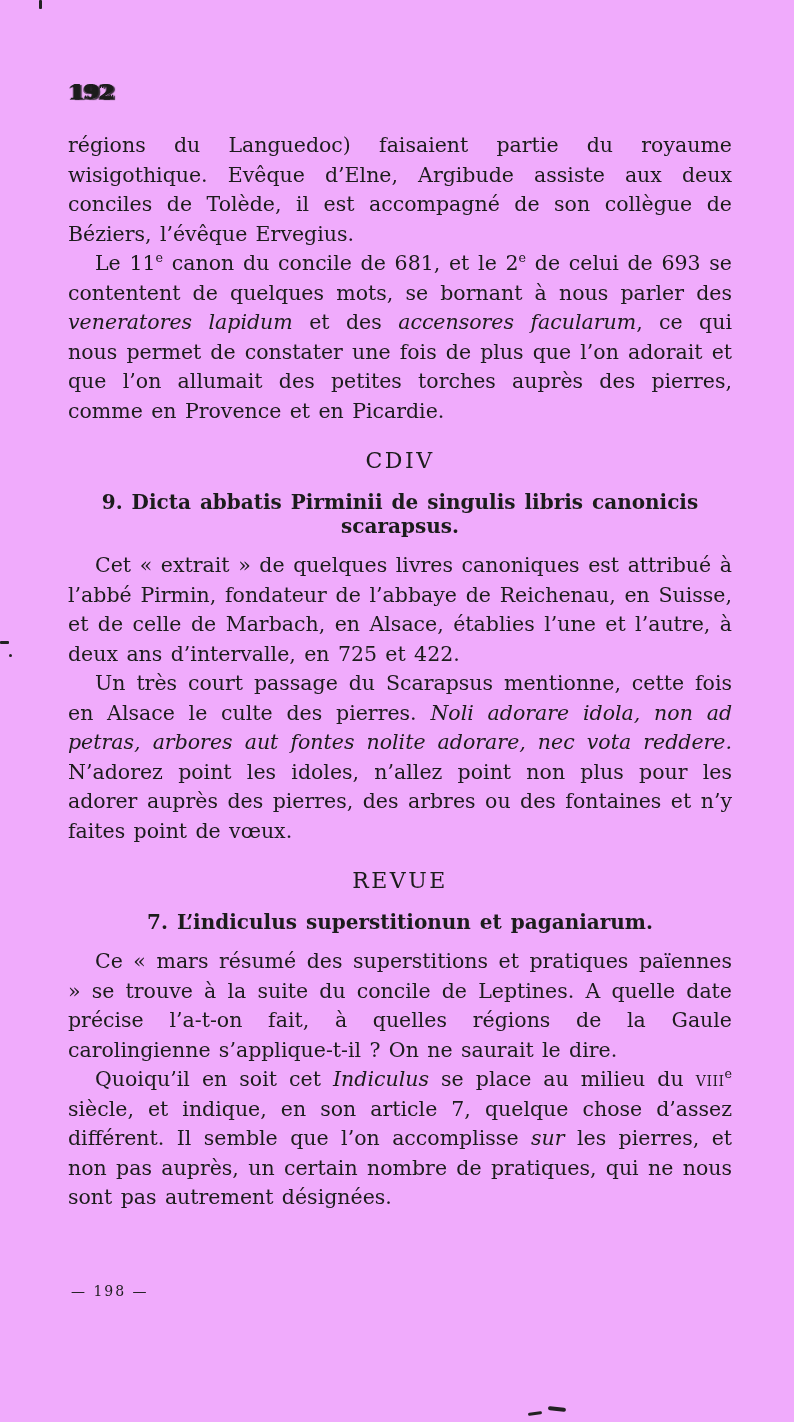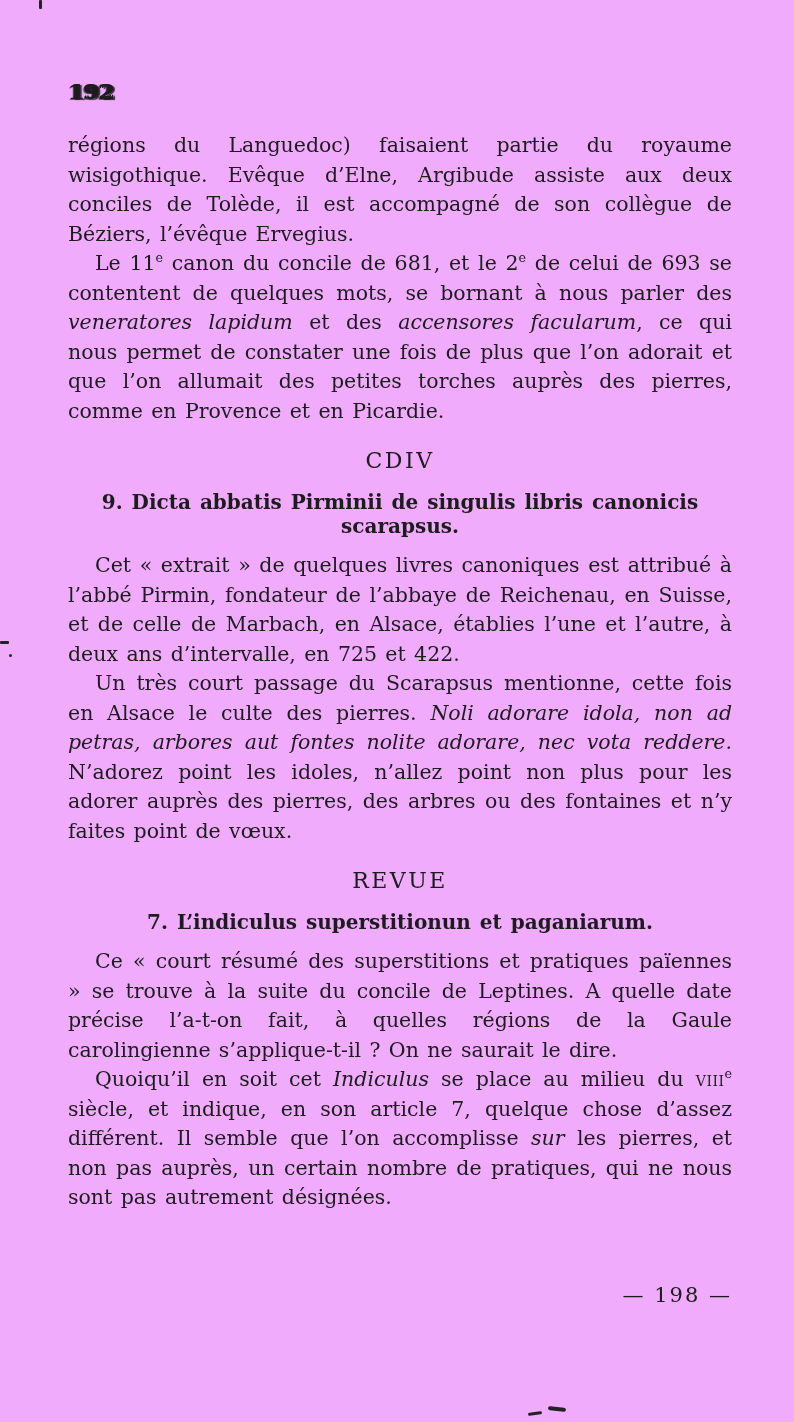--- a/index.html
+++ b/index.html
@@ -55,22 +55,22 @@
   .sub-head {
     margin: 17px 0 13px 0;
     text-align: center;
     font-size: 20px; font-weight: 700;
     word-spacing: 2px;
   }
   
   .page-footer {
     position: absolute;
     left: 71px; right: 62px; top: 1283px;
-    text-align: right;
-    font-size: 21px;
+    text-align: left;
+    font-size: 14px;
     letter-spacing: 2px;
   }
   
   .ink { position: absolute; background: #222; }
   .ink-top-tick    { left: 39px;  top: 0;      width: 3px;  height: 9px;  border-radius: 1px; }
   .ink-left-dash   { left: 0;     top: 641px;  width: 9px;  height: 3px;  border-radius: 1px; }
   .ink-left-dot    { left: 9px;   top: 654px;  width: 3px;  height: 3px;  border-radius: 50%; }
   .ink-bottom-a    { left: 528px; top: 1412px; width: 14px; height: 3px;  border-radius: 2px; transform: rotate(-8deg); }
   .ink-bottom-b    { left: 548px; top: 1407px; width: 18px; height: 3.5px; border-radius: 2px; transform: rotate(6deg); }
 </style>
@@ -97,21 +97,21 @@
     <section>
       <h2 class="roman-head">CDIV</h2>
       <h3 class="sub-head">9. Dicta abbatis Pirminii de singulis libris canonicis scarapsus.</h3>
       <p class="para indent"><span>Cet « extrait » de quelques livres canoniques est attribué à l’abbé Pirmin, fondateur de l’abbaye de Reichenau, en Suisse, et de celle de Marbach, en Alsace, établies l’une et l’autre, à deux ans d’intervalle, en 725 et 422.</span></p>
       <p class="para indent"><span>Un très court passage du Scarapsus mentionne, cette fois en Alsace le culte des pierres. </span><span class="i">Noli adorare idola, non ad petras, arbores aut fontes nolite adorare, nec vota reddere.</span><span> N’adorez point les idoles, n’allez point non plus pour les adorer auprès des pierres, des arbres ou des fontaines et n’y faites point de vœux.</span></p>
     </section>
 
     <section>
       <h2 class="roman-head">REVUE</h2>
       <h3 class="sub-head">7. L’indiculus superstitionun et paganiarum.</h3>
-      <p class="para indent"><span>Ce « court résumé des superstitions et pratiques païennes » se trouve à la suite du concile de Leptines. A quelle date précise l’a-t-on fait, à quelles régions de la Gaule carolingienne s’applique-t-il ? On ne saurait le dire.</span></p>
+      <p class="para indent"><span>Ce « mars résumé des superstitions et pratiques païennes » se trouve à la suite du concile de Leptines. A quelle date précise l’a-t-on fait, à quelles régions de la Gaule carolingienne s’applique-t-il ? On ne saurait le dire.</span></p>
       <p class="para indent"><span>Quoiqu’il en soit cet </span><span class="i">Indiculus</span><span> se place au milieu du </span><span class="sc">viii</span><span class="sup">e</span><span> siècle, et indique, en son article 7, quelque chose d’assez différent. Il semble que l’on accomplisse </span><span class="i">sur</span><span> les pierres, et non pas auprès, un certain nombre de pratiques, qui ne nous sont pas autrement désignées.</span></p>
     </section>
 
     <section>
     </section>
 
   </main>
 
   <footer class="page-footer">
     <span>— 198 —</span>

